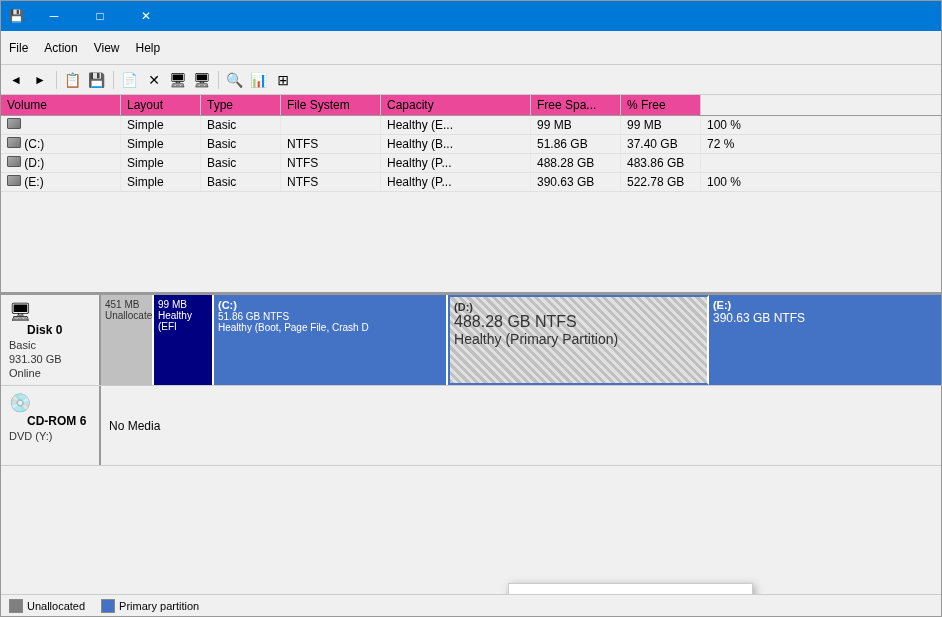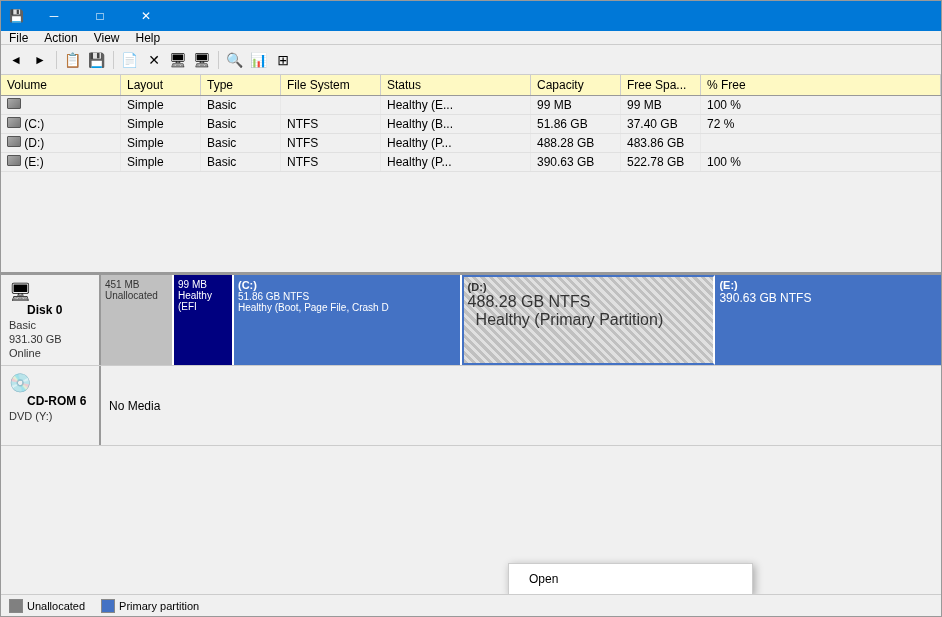--- a/index.html
+++ b/index.html
@@ -50,21 +50,21 @@
       border: none;
       background: transparent;
       color: white;
       font-size: 12px;
       cursor: pointer;
       display: flex;
       align-items: center;
       justify-content: center;
     }
     .menu-bar {
-      height: 14px;
+      height: 34px;
       background: #f0f0f0;
       display: flex;
       align-items: center;
       border-bottom: 1px solid #ccc;
     }
     .menu-item {
       padding: 2px 8px;
       cursor: pointer;
       font-size: 12px;
     }
@@ -113,21 +113,21 @@
       position: sticky;
       top: 0;
     }
     .th {
       padding: 3px 6px;
       border-right: 1px solid #ccc;
       font-weight: normal;
       font-size: 12px;
       cursor: pointer;
       user-select: none;
-      background: #fef9c3;
+      background: #ec4899;
     }
     .table-row {
       display: grid;
       grid-template-columns: 120px 80px 80px 100px 150px 90px 80px 1fr;
       border-bottom: 1px solid #e0e0e0;
     }
     .td {
       padding: 2px 6px;
       font-size: 12px;
       border-right: 1px solid #e8e8e8;
@@ -317,21 +317,20 @@
   </div>
 
   <div class="main-content">
 
     <div class="top-panel">
       <div class="table-header">
         <div class="th">Volume</div>
         <div class="th">Layout</div>
         <div class="th">Type</div>
         <div class="th">File System</div>
-        <div class="th">Status</div>
         <div class="th">Capacity</div>
         <div class="th">Free Spa...</div>
         <div class="th">% Free</div>
       </div>
 
       <div class="table-row">
         <div class="td">
           <span class="disk-icon"></span>
         </div>
         <div class="td">Simple</div>
@@ -392,40 +391,40 @@
           <div style="display:flex;align-items:center;gap:4px;">
             <span style="font-size:18px;">🖥</span>
           </div>
           <div class="disk-label-name">Disk 0</div>
           <div class="disk-label-info">Basic</div>
           <div class="disk-label-info">931.30 GB</div>
           <div class="disk-label-info">Online</div>
         </div>
         <div class="disk-partitions">
 
-          <div class="partition partition-unalloc" style="width:73px; border-right:2px solid white;">
+          <div class="partition partition-unalloc" style="width:53px; border-right:2px solid white;">
             <div class="partition-size" style="font-size:10px;color:#333;">451 MB</div>
             <div class="partition-info" style="font-size:10px;color:#333;">Unallocated</div>
           </div>
 
           <div class="partition partition-efi" style="width:60px; border-right:2px solid white;">
             <div class="partition-size" style="font-size:10px;">99 MB</div>
             <div class="partition-info" style="font-size:10px;">Healthy (EFI</div>
           </div>
 
           <div class="partition partition-c" style="flex:1.8; border-right:2px solid white;">
             <div class="partition-name">(C:)</div>
             <div class="partition-size" style="font-size:10px;">51.86 GB NTFS</div>
             <div class="partition-info" style="font-size:10px;">Healthy (Boot, Page File, Crash D</div>
           </div>
 
           <div class="partition partition-d" style="flex:2; border-right:2px solid white;">
             <div class="partition-name" style="font-weight:bold;font-size:11px;color:#333;">(D:)</div>
             <div class="partition-size" style="font-size:16px;color:#333;">488.28 GB NTFS</div>
-            <div class="partition-info" style="font-size:16px;color:#333;margin-left:8px;">Healthy (Primary Partition)</div>
+            <div class="partition-info" style="font-size:14px;color:#333;">Healthy (Primary Partition)</div>
           </div>
 
           <div class="partition partition-e" style="flex:1.8; border-right:none;">
             <div class="partition-name">(E:)</div>
             <div class="partition-size" style="font-size:12px;">390.63 GB NTFS</div>
           </div>
         </div>
       </div>
 
       <div class="cdrom-row">

